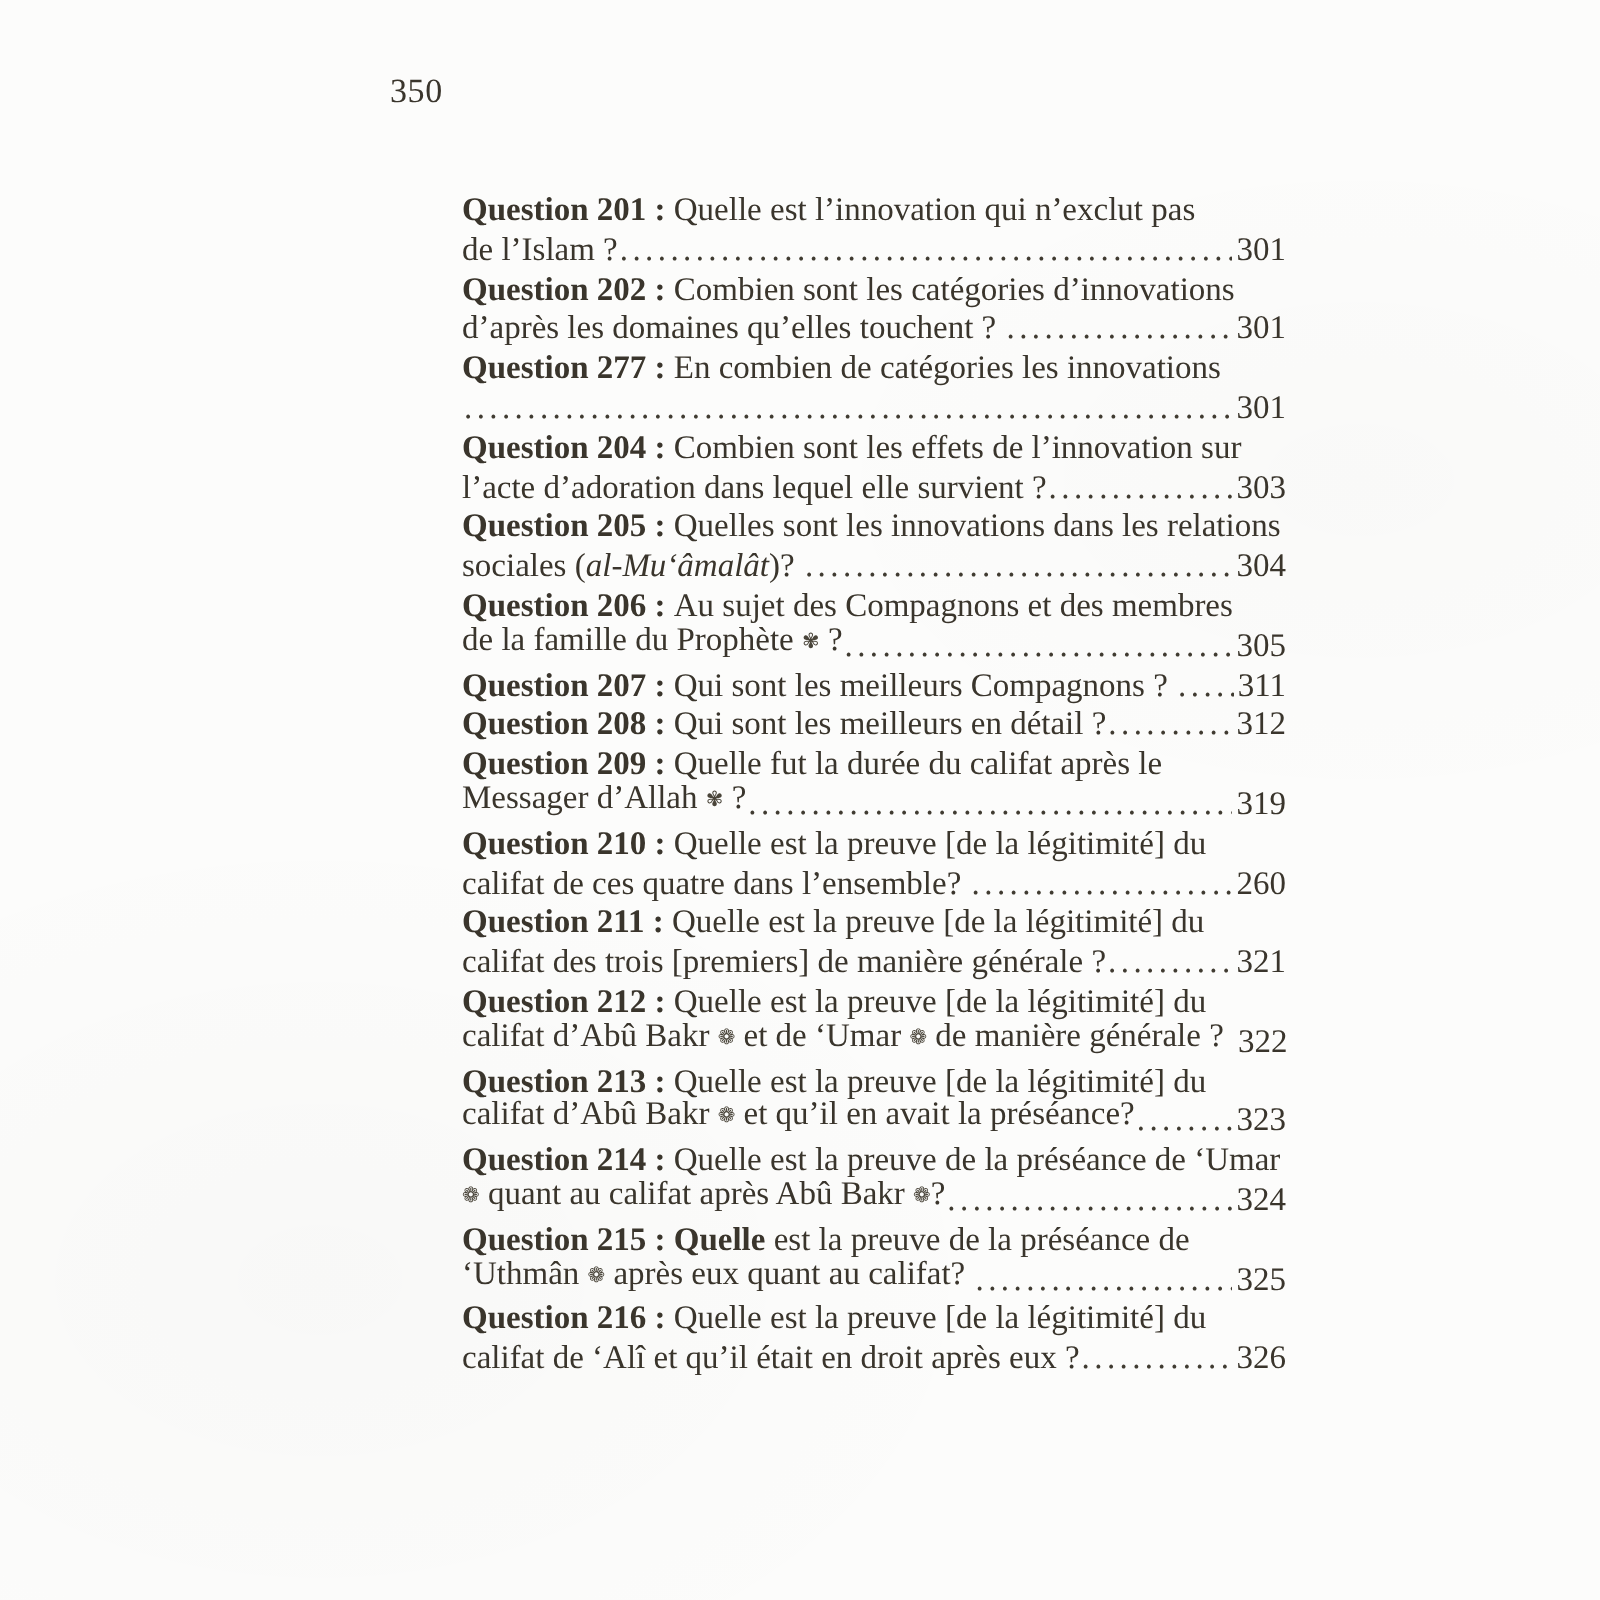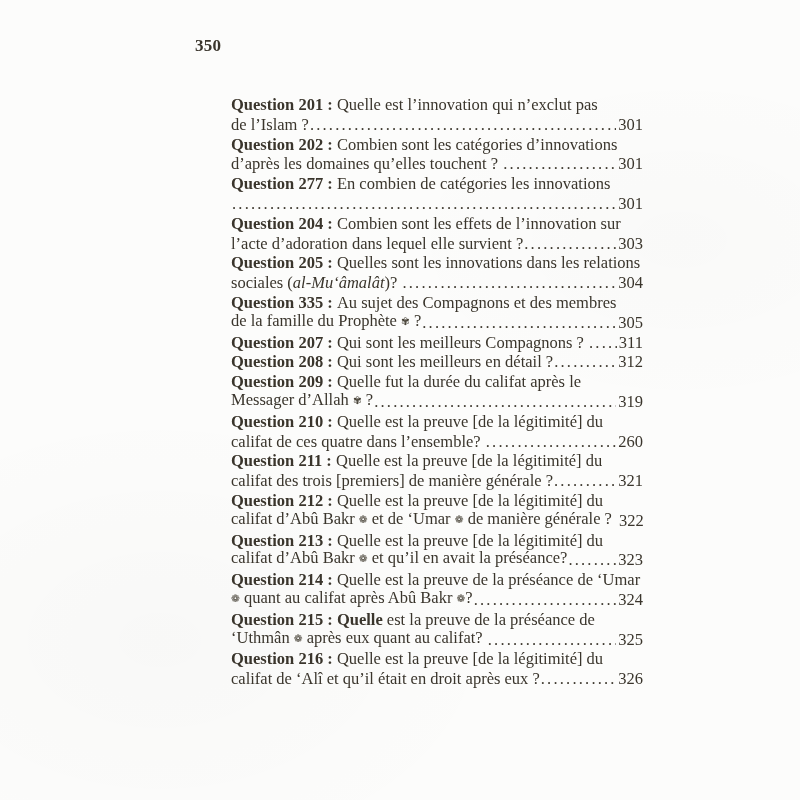--- a/index.html
+++ b/index.html
@@ -14,21 +14,21 @@
     background:
       radial-gradient(ellipse 600px 400px at 20% 80%, rgba(0,0,0,0.015), transparent 60%),
       radial-gradient(ellipse 500px 300px at 85% 30%, rgba(0,0,0,0.012), transparent 60%),
       #fcfcfb;
     color:#3a352c;
     overflow:hidden;
   }
   .folio{
     position:absolute;
     left:195px; top:36px;
-    font-weight:bold;
+    font-weight:normal;
     font-size:17px;
     letter-spacing:0.3px;
   }
   .toc{
     position:absolute;
     left:231px; top:95px;
     width:412px;
     font-size:16.5px;
     line-height:19.8px;
   }
@@ -98,21 +98,21 @@
       </div>
       <div>
         <div class="line"><span class="ltext"><span class="b">Question 205 : </span><span>Quelles sont les innovations dans les relations</span></span></div>
         <div class="line pageline">
           <span class="ltext"><span>sociales (</span><span class=" i">al-Mu‘âmalât</span><span>)? </span></span>
           <span class="dots">........................................................................................................................................................................................................</span>
           <span class="pagenum">304</span>
         </div>
       </div>
       <div>
-        <div class="line"><span class="ltext"><span class="b">Question 335 : </span><span>Au sujet des Compagnons et des membres</span></span></div>
+        <div class="line"><span class="ltext"><span class="b">Question 206 : </span><span>Au sujet des Compagnons et des membres</span></span></div>
         <div class="line pageline">
           <span class="ltext"><span>de la famille du Prophète </span><span class="hon">✾</span><span> ?</span></span>
           <span class="dots">........................................................................................................................................................................................................</span>
           <span class="pagenum">305</span>
         </div>
       </div>
       <div>
         <div class="line pageline">
           <span class="ltext"><span class="b">Question 207 : </span><span>Qui sont les meilleurs Compagnons ? </span></span>
           <span class="dots">........................................................................................................................................................................................................</span>

